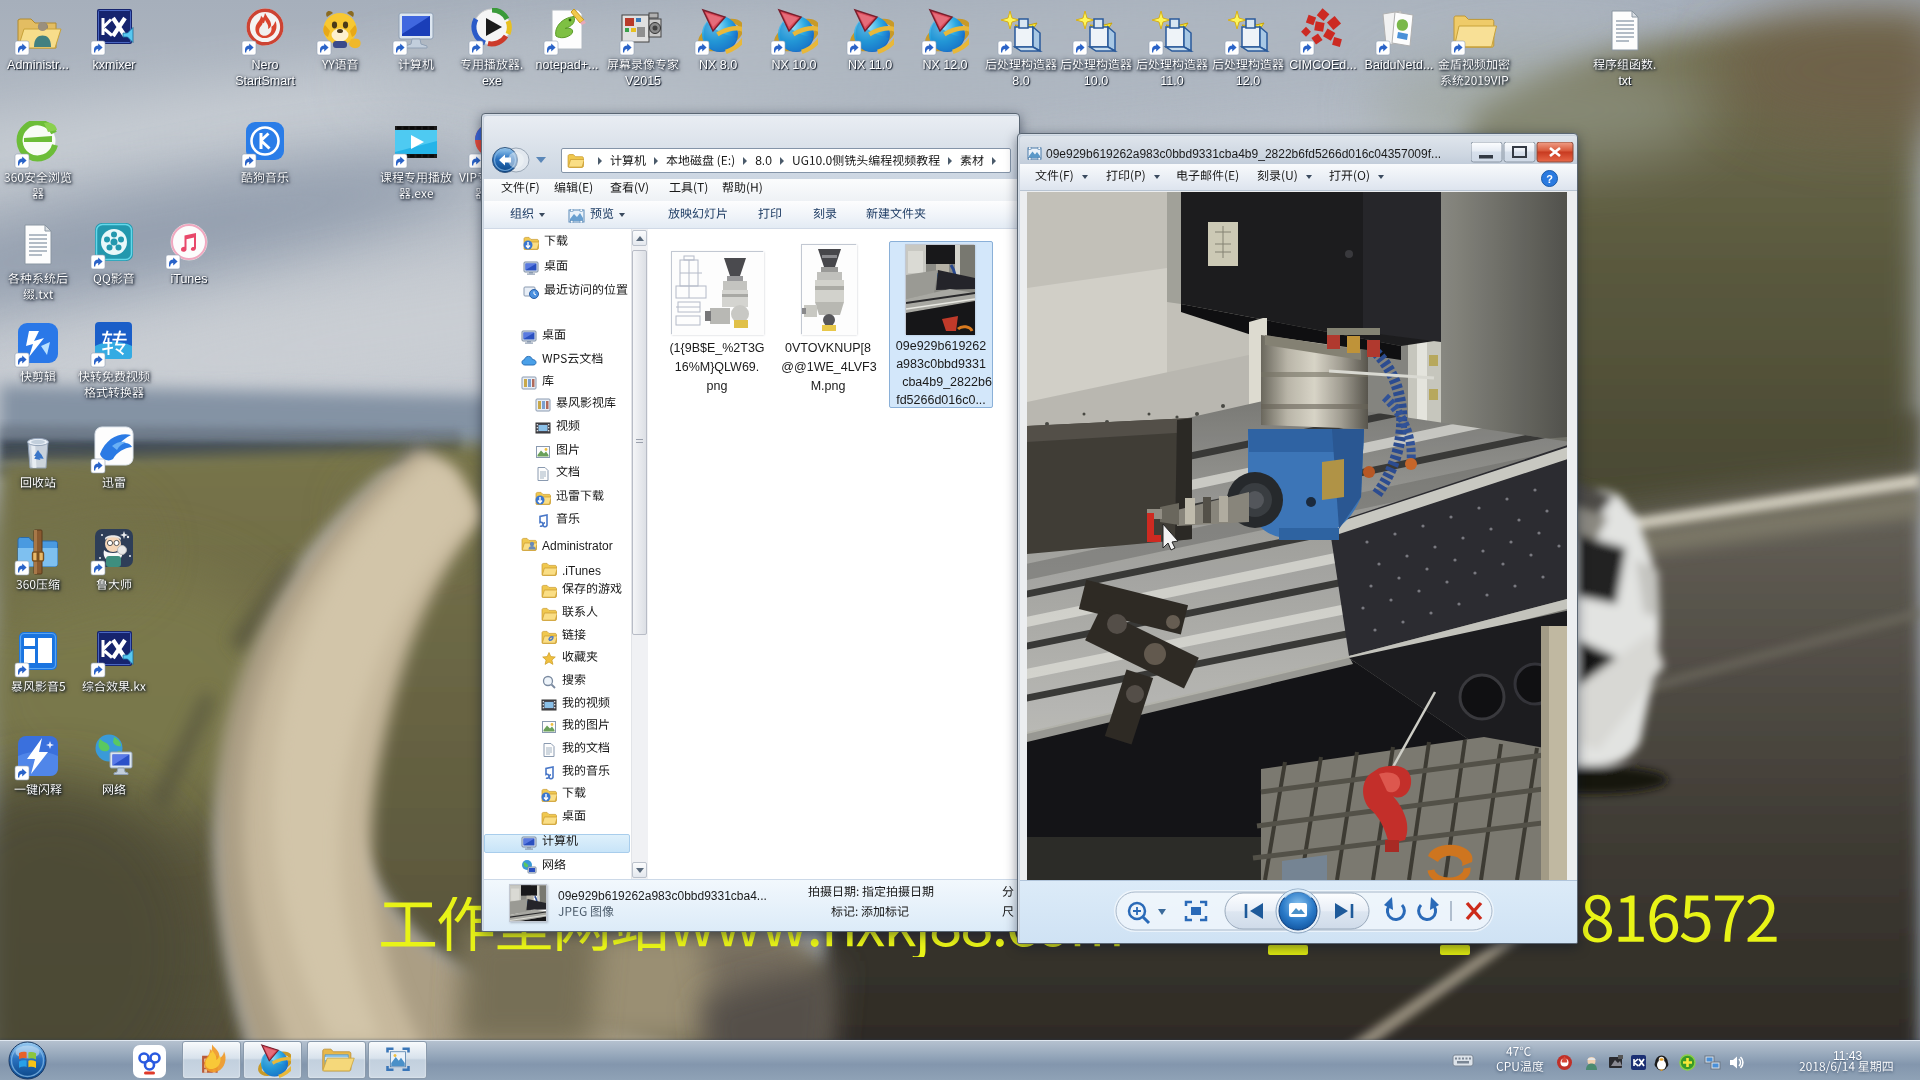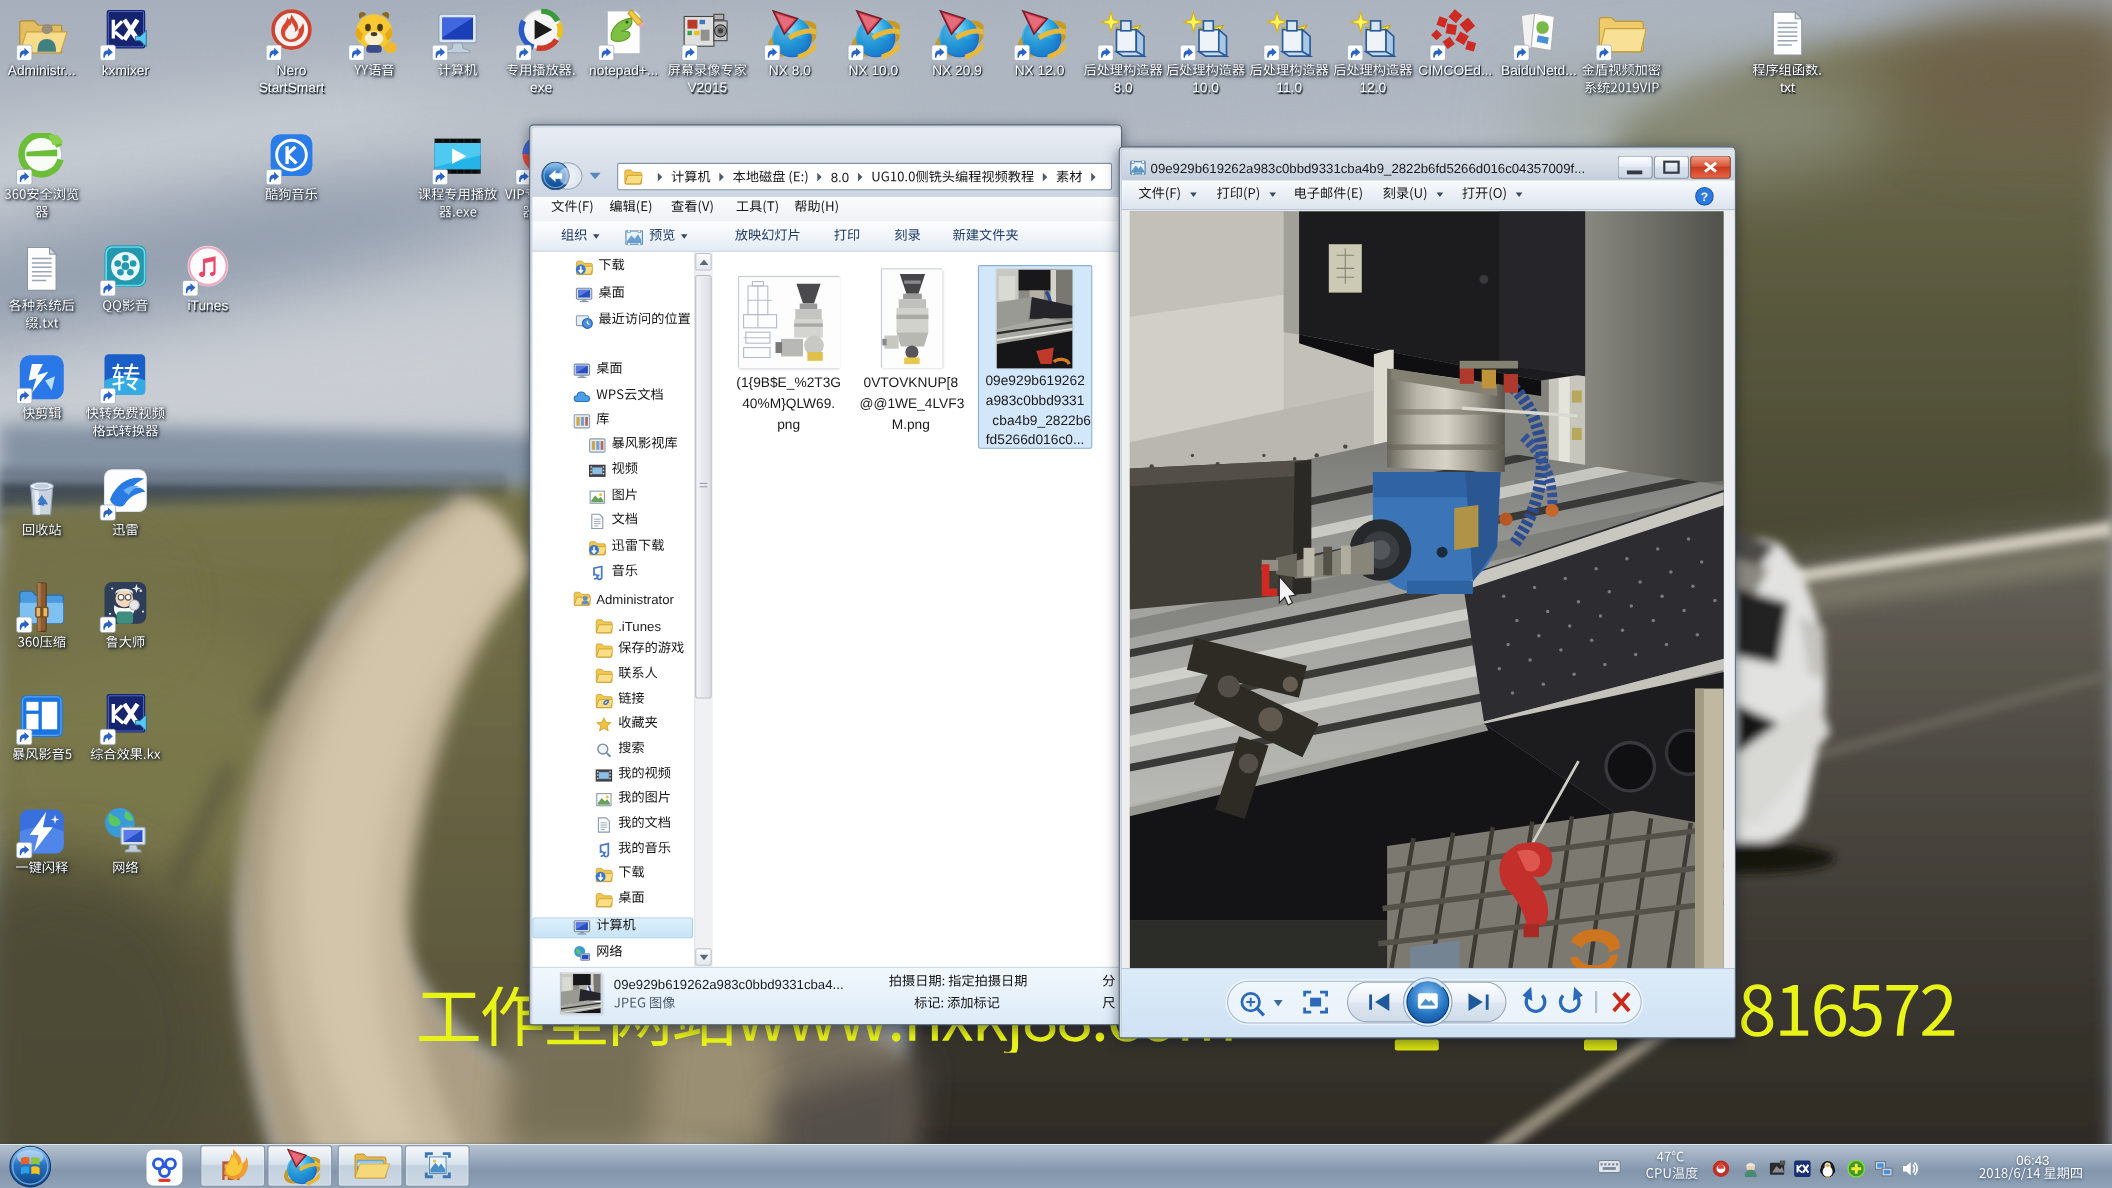--- a/index.html
+++ b/index.html
@@ -329,21 +329,21 @@
           <use href="#nxicon" x="2" y="1"></use>
           <use href="#sc" x="1" y="33"></use>
         </svg></div>
       <div class="ln"><span class="lt">NX 10.0</span></div>
     </div>
     <div class="di" style="left:832px;top:8px">
       <div class="ic"><svg width="48" height="48" viewBox="0 0 48 48">
           <use href="#nxicon" x="2" y="1"></use>
           <use href="#sc" x="1" y="33"></use>
         </svg></div>
-      <div class="ln"><span class="lt">NX 20.9</span></div>
+      <div class="ln"><span class="lt">NX 11.0</span></div>
     </div>
     <div class="di" style="left:907px;top:8px">
       <div class="ic"><svg width="48" height="48" viewBox="0 0 48 48">
           <use href="#nxicon" x="2" y="1"></use>
           <use href="#sc" x="1" y="33"></use>
         </svg></div>
       <div class="ln"><span class="lt">NX 12.0</span></div>
     </div>
     <div class="di" style="left:983px;top:8px">
       <div class="ic"><svg width="48" height="48" viewBox="0 0 48 48">
@@ -1403,21 +1403,21 @@
 <path d="M32,25 L69,33 L69,44 L30,45 Z" fill="#24242a"></path>
 <path d="M0,54 L44,44 L69,48 L69,56 L0,68 Z" fill="#a8a8a2"></path>
 <path d="M0,58 L69,48" stroke="#2a2a2c" stroke-width="2"></path>
           <path d="M0,64 L69,54" stroke="#e8e8e2" stroke-width="1.5"></path>
 <path d="M0,68 L69,56 L69,90 L0,90 Z" fill="#161618"></path>
 <path d="M36,74 L52,71 L50,86 L40,86 Z" fill="#c03a2a"></path>
 <path d="M52,84 a8,6 0 0 1 14,2" stroke="#d87a1e" stroke-width="3" fill="none"></path>
 </svg>
       </div>
       <div class="ab flbl" style="left:235px;top:227px;width:200px;margin-left:-100px">(1{9B$E_%2T3G</div>
-      <div class="ab flbl" style="left:235px;top:246px;width:200px;margin-left:-100px">40%M}QLW69.</div>
+      <div class="ab flbl" style="left:235px;top:246px;width:200px;margin-left:-100px">16%M}QLW69.</div>
       <div class="ab flbl" style="left:235px;top:265px;width:200px;margin-left:-100px">png</div>
       <div class="ab flbl" style="left:346px;top:227px;width:200px;margin-left:-100px">0VTOVKNUP[8</div>
       <div class="ab flbl" style="left:347px;top:246px;width:200px;margin-left:-100px">@@1WE_4LVF3</div>
       <div class="ab flbl" style="left:346px;top:265px;width:200px;margin-left:-100px">M.png</div>
       <div class="ab flbl" style="left:459px;top:225px;width:200px;margin-left:-100px">09e929b619262</div>
       <div class="ab flbl" style="left:459px;top:243px;width:200px;margin-left:-100px">a983c0bbd9331</div>
       <div class="ab flbl" style="left:465px;top:261px;width:200px;margin-left:-100px">cba4b9_2822b6</div>
       <div class="ab flbl" style="left:459px;top:279px;width:200px;margin-left:-100px">fd5266d016c0...</div>
       <div class="ab" style="left:2px;top:765px;width:535px;height:52px;background:linear-gradient(#f2f8fd,#dcebf8);border-top:1px solid #ccd9e8"></div>
       <div class="ab thumbbox" style="left:27px;top:770px;width:38px;height:38px;overflow:hidden">
@@ -1941,21 +1941,21 @@
     <div class="ab" style="left:1704px;top:1054px"><svg width="17" height="17" viewBox="0 0 17 17">
         <rect x="1" y="2" width="9" height="7" fill="#dde3ea" stroke="#6a7684"></rect>
         <rect x="2.5" y="3.5" width="6" height="4" fill="#4a90d8"></rect>
         <rect x="7" y="8" width="9" height="7" fill="#dde3ea" stroke="#6a7684"></rect>
         <rect x="8.5" y="9.5" width="6" height="4" fill="#4a90d8"></rect>
       </svg></div>
     <div class="ab" style="left:1728px;top:1054px"><svg width="17" height="17" viewBox="0 0 17 17">
         <path d="M2,6 L5,6 L9,2.5 L9,14.5 L5,11 L2,11 Z" fill="#fff"></path>
         <path d="M11,5 A5,5 0 0,1 11,12 M12.5,3 A7.5,7.5 0 0,1 12.5,14" stroke="#fff" stroke-width="1.6" fill="none"></path>
       </svg></div>
-    <div class="ab" style="left:1833px;top:1046px;"><span class="lat12" style="color:#fff;text-shadow:0 1px 2px rgba(20,40,70,.7)">06:43</span></div>
+    <div class="ab" style="left:1833px;top:1046px;"><span class="lat12" style="color:#fff;text-shadow:0 1px 2px rgba(20,40,70,.7)">11:43</span></div>
     <div class="ab" style="left:1799px;top:1061px;">
       <svg class="t ts2" width="94.7" height="12" viewBox="0 -820 7893 1000" fill="#fff">
         <use href="#u32" x="0"></use>
         <use href="#u30" x="555"></use>
         <use href="#u31" x="1110"></use>
         <use href="#u38" x="1665"></use>
         <use href="#u2F" x="2220"></use>
         <use href="#u36" x="2612"></use>
         <use href="#u2F" x="3167"></use>
         <use href="#u31" x="3559"></use>

